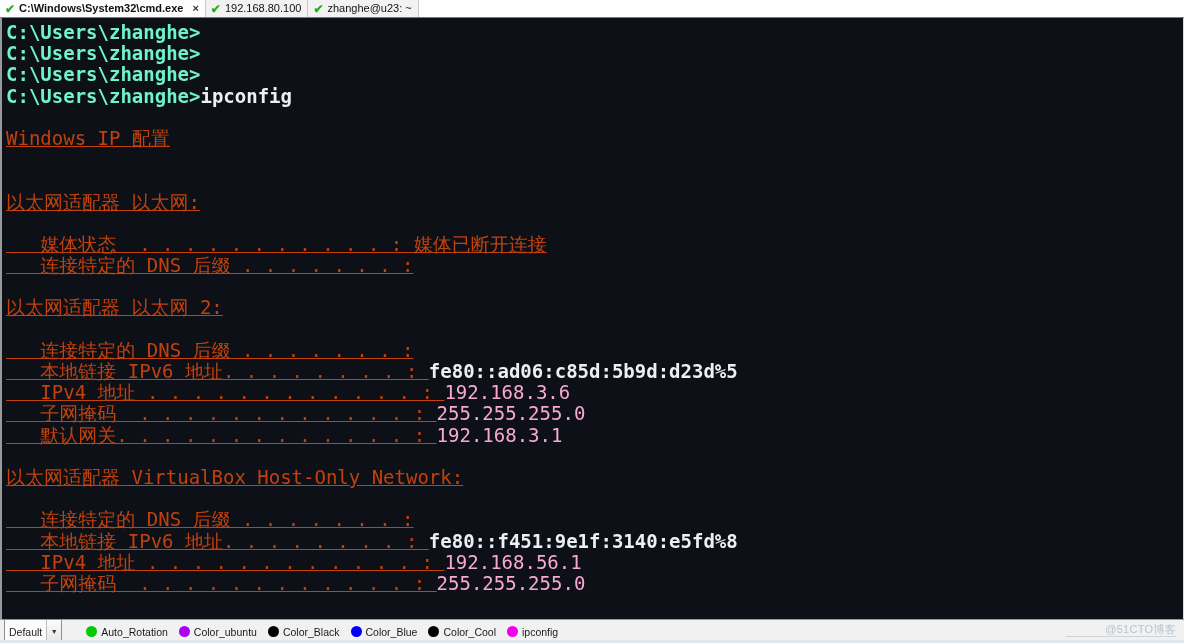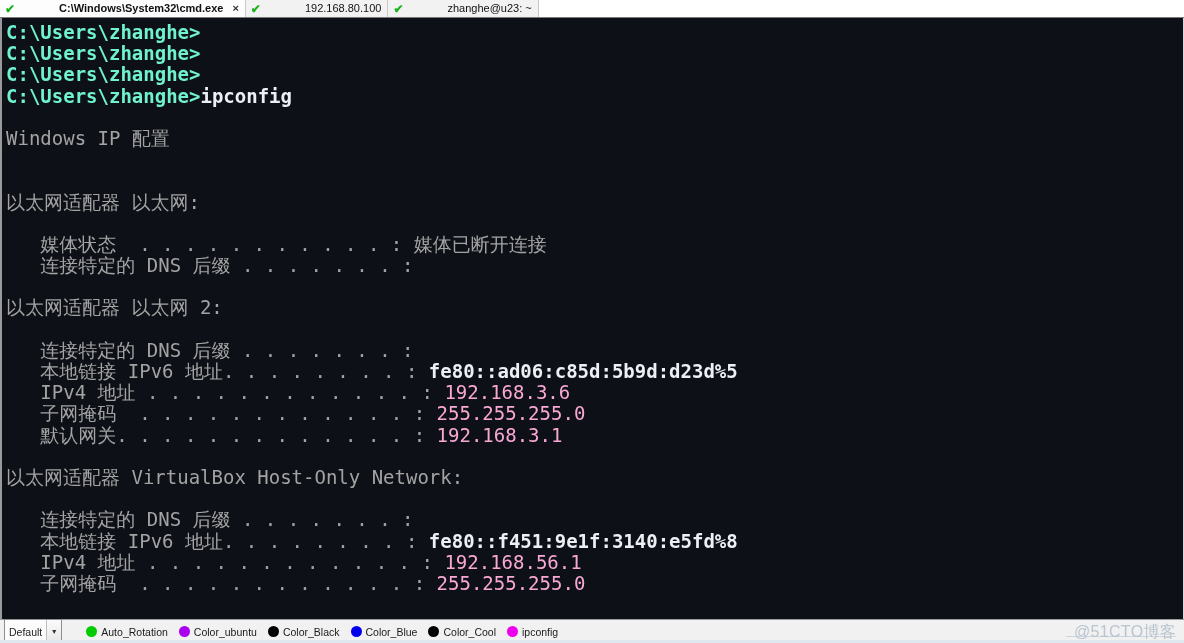--- a/index.html
+++ b/index.html
@@ -49,21 +49,21 @@
     background: #fdfdfd;
     font-weight: bold;
   }
   .tab .check {
     color: #19b319;
     font-size: 12px;
     margin-right: 4px;
     font-weight: bold;
     line-height: 1;
   }
-  .tab .tab-label { line-height: 1; margin-left: 40px; }
+  .tab .tab-label { line-height: 1; }
   .tab-close {
     margin-left: 9px;
     font-size: 11px;
     color: #333;
     font-weight: bold;
     line-height: 1;
     cursor: pointer;
   }
   .tabbar-filler {
     flex: 1 1 auto;
@@ -87,21 +87,21 @@
     line-height: 21.2px;
     color: #e8e8ec;
     padding: 4px 0 0 4px;
     white-space: pre;
     letter-spacing: 0px;
   }
   .tline { height: 21.2px; }
   .c-prompt { color: #6ff2cd; font-weight: bold; }
   .c-white  { color: #eceff4; font-weight: bold; }
   .c-green  { color: #f9a8d4; font-weight: normal; }
-  .c-dim    { color: #a3a3a3; }
+  .c-dim    { color: #c2410c; text-decoration: underline; }
 
   
   .bottombar {
     height: 24px;
     flex: 0 0 auto;
     background: #f1f1f1;
     border-top: 1px solid #9a9a9a;
     display: flex;
     align-items: center;
     padding-left: 4px;
@@ -156,21 +156,21 @@
     height: 11px;
     border-radius: 50%;
     margin-right: 4px;
     display: inline-block;
     flex: 0 0 auto;
   }
   .watermark {
     position: absolute;
     right: 8px;
     top: 2px;
-    font-size: 16px;
+    font-size: 11px;
     color: #b9c4cf;
     letter-spacing: 0.3px;
     user-select: none;
   }
   .watermark-rule {
     position: absolute;
     right: 8px;
     top: 16px;
     width: 110px;
     height: 1px;

